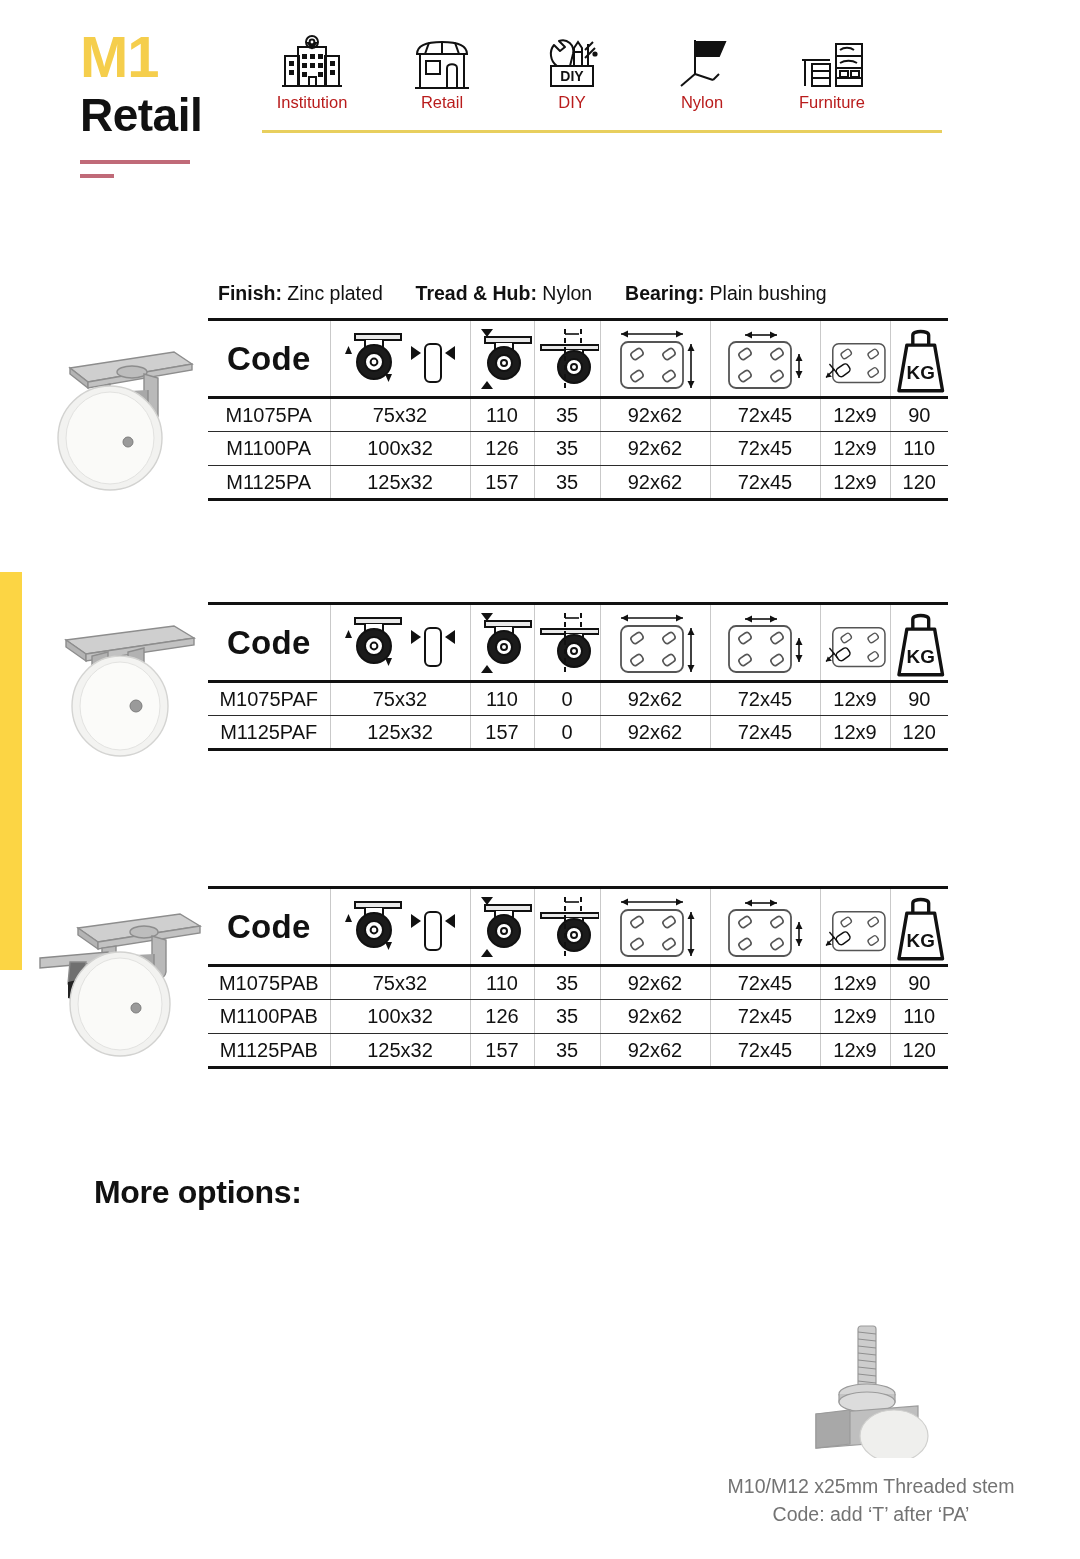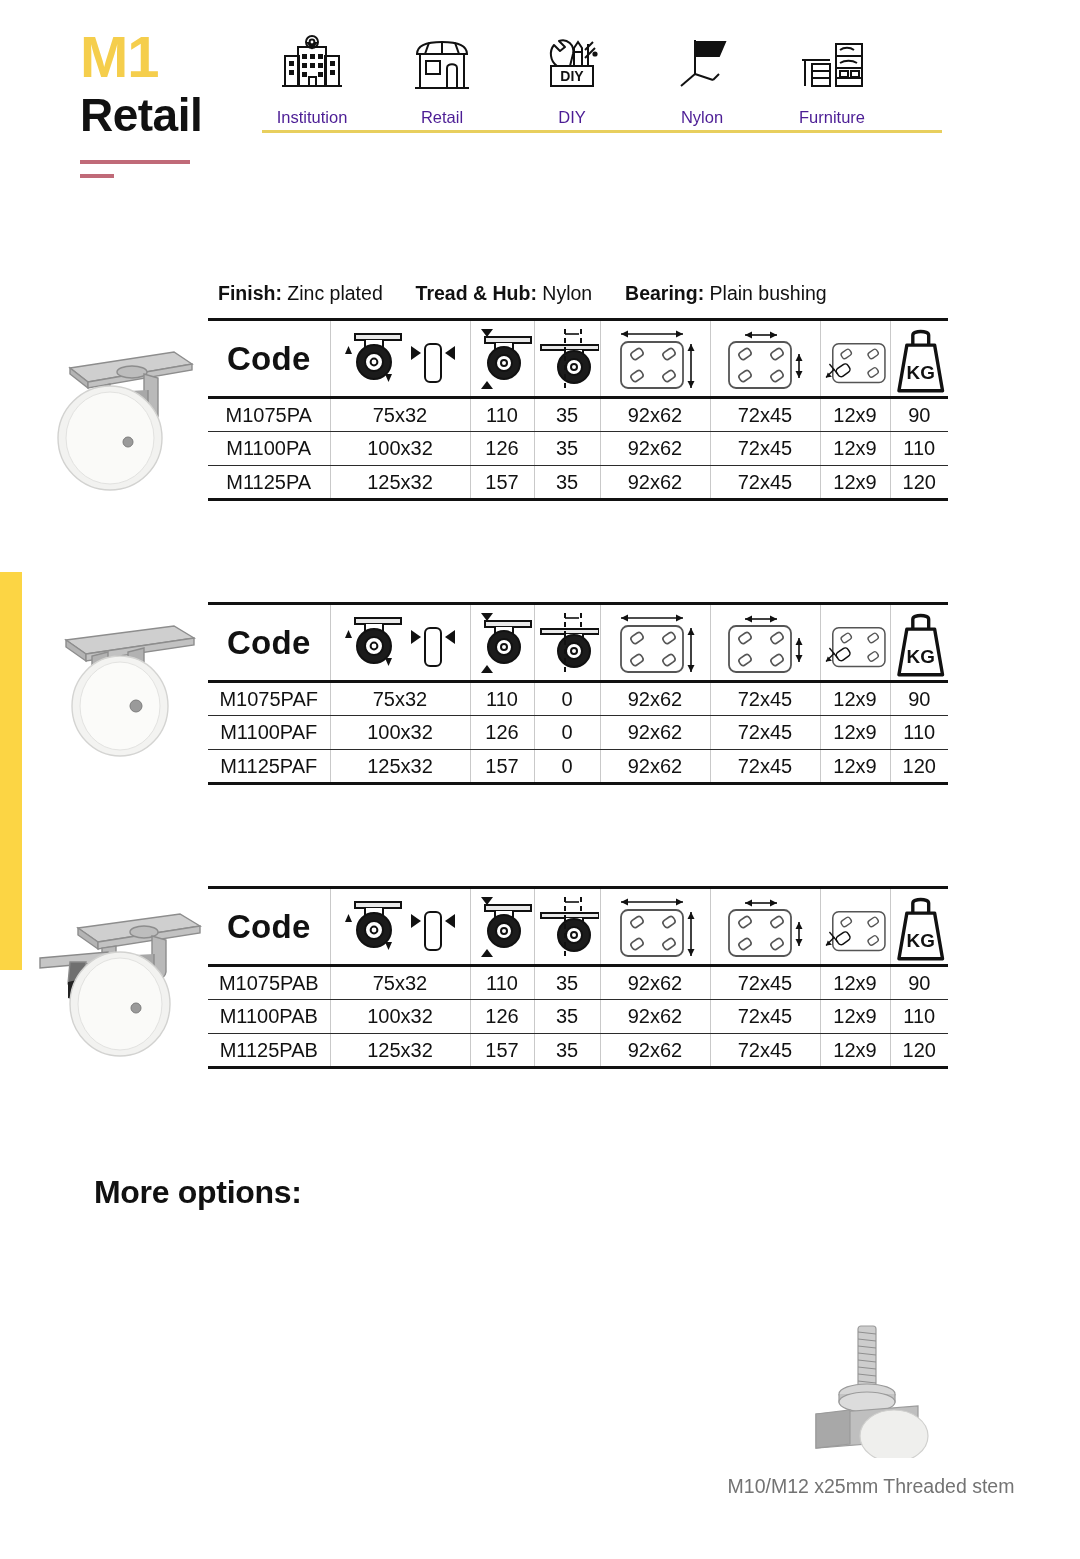--- a/index.html
+++ b/index.html
@@ -37,21 +37,21 @@
   .segments {
     position: absolute; left: 262px; top: 30px; width: 620px;
     display: flex; align-items: flex-end; justify-content: space-between;
   }
   .segment { width: 100px; text-align: center; }
   .seg-icon {
     height: 62px; display: flex; align-items: flex-end; justify-content: center;
   }
   .seg-icon svg { display: block; }
   .seg-label {
-    margin-top: 16px; font-size: 16.5px; color: #4c1d95; white-space: nowrap;
+    margin-top: 1px; font-size: 16.5px; color: #b91c1c; white-space: nowrap;
   }
   .seg-rule {
     position: absolute; left: 262px; top: 130px; width: 680px; height: 3px;
     background: #E8CF5E;
   }
 
   
   .side-bar {
     position: absolute; left: 0; top: 572px; width: 22px; height: 398px;
     background: #FCD544;
@@ -611,30 +611,20 @@
             <td>M1075PAF</td>
             <td>75x32</td>
             <td>110</td>
             <td>0</td>
             <td>92x62</td>
             <td>72x45</td>
             <td>12x9</td>
             <td>90</td>
           </tr>
           <tr>
-            <td>M1100PAF</td>
-            <td>100x32</td>
-            <td>126</td>
-            <td>0</td>
-            <td>92x62</td>
-            <td>72x45</td>
-            <td>12x9</td>
-            <td>110</td>
-          </tr>
-          <tr>
             <td>M1125PAF</td>
             <td>125x32</td>
             <td>157</td>
             <td>0</td>
             <td>92x62</td>
             <td>72x45</td>
             <td>12x9</td>
             <td>120</td>
           </tr>
         </tbody>
@@ -755,16 +745,17 @@
   <div class="more-options">More options:</div>
 
   <div class="option-item">
     <div class="option-photo">
       <svg width="150" height="140" viewBox="0 0 150 140">
           <use href="#ph-stem"></use>
         </svg>
     </div>
     <div class="option-cap">
       <div>M10/M12 x25mm Threaded stem</div>
+      <div>Code: add ‘T’ after ‘PA’</div>
     </div>
   </div>
 
 </div>
 
 </body></html>

